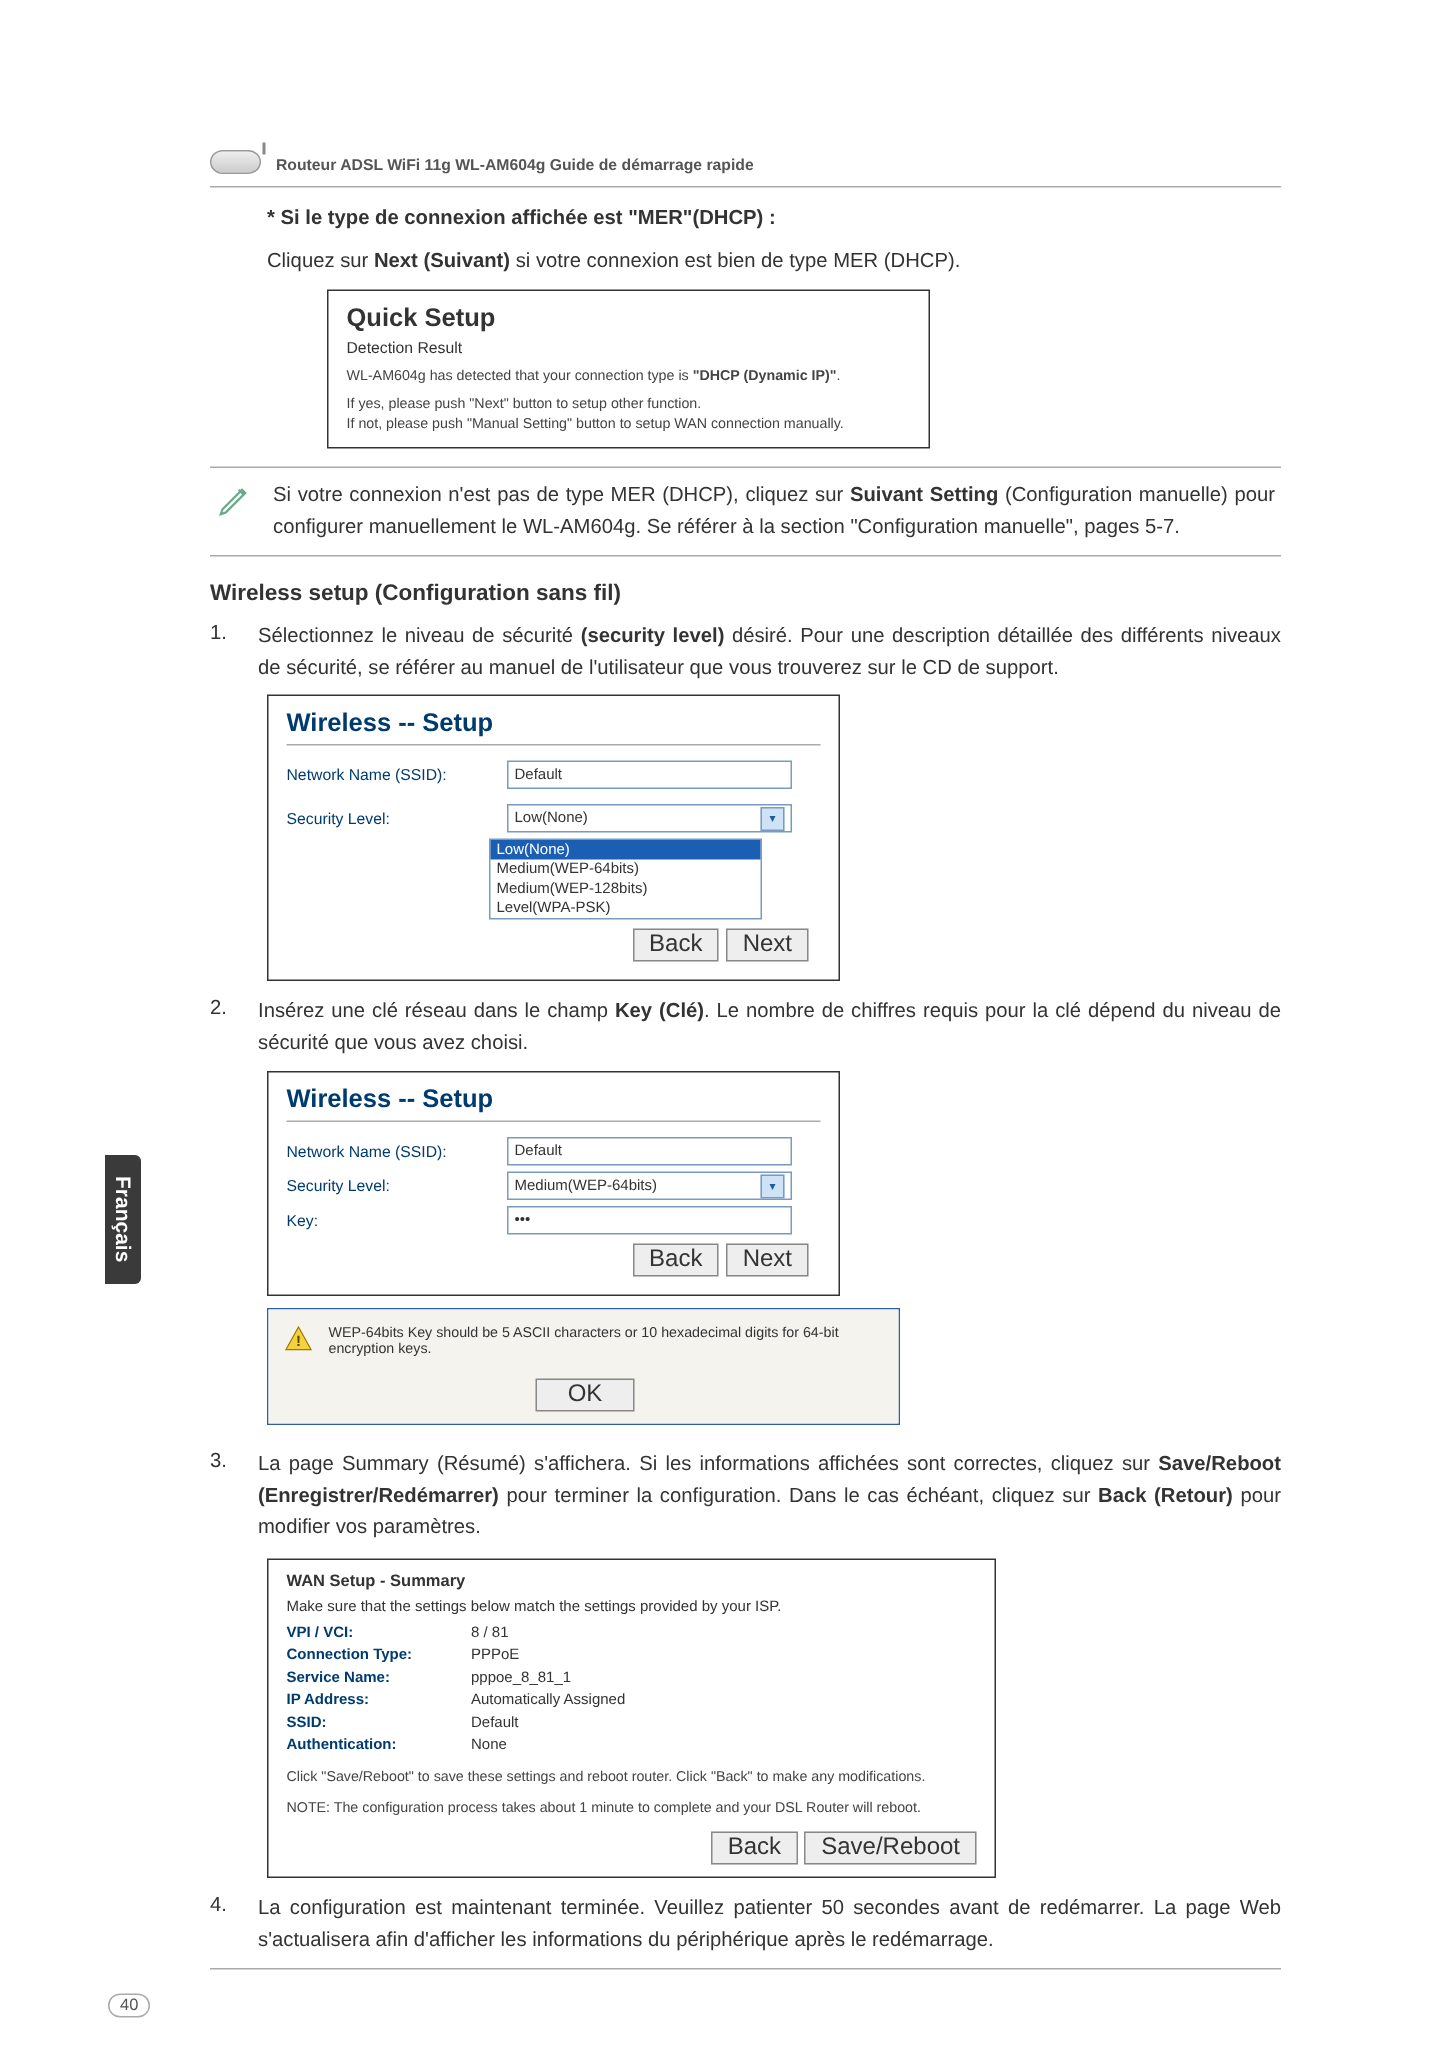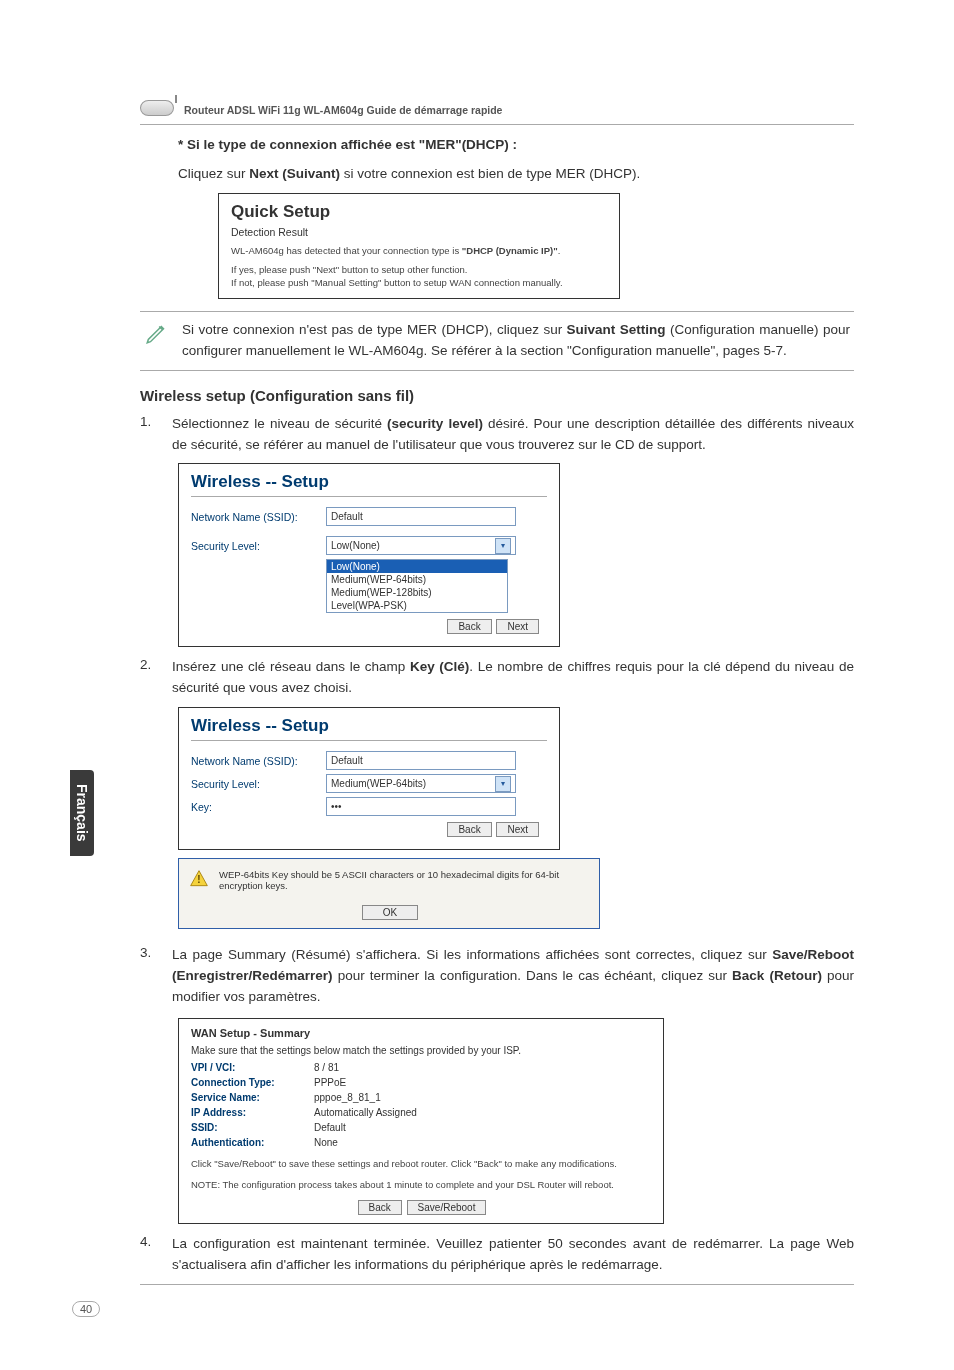--- a/index.html
+++ b/index.html
@@ -109,41 +109,41 @@
     background: #fff;
     font-size: 10px;
     color: #333;
     margin: 8px 0 8px 38px;
   }
   .screenshot .pad { padding: 8px 12px; }
   .qs-title { font-weight: bold; font-size: 17px; margin-bottom:4px;}
   .qs-sub { font-size: 10.5px; margin-bottom:6px;}
   .qs-small { font-size: 9.5px; color:#444; line-height:1.4;}
   .qs-bold { font-weight: bold;}
-  .wsetup-row { display:flex; align-items:center; margin:4px 0;}
+  .wsetup-row { display:flex; align-items:center; margin:4px 0;gap:12px;}
   .wsetup-label { width: 135px; font-size: 10.5px; color:#003b6f;}
   .wsetup-input {
     border:1px solid #7a9ac0; height:17px; font-size:10px; padding:0 4px;
     width: 180px; display:flex; align-items:center; justify-content:space-between;
     background:#fff;
   }
   .dropdown-arrow {
     width:14px; height:14px; background:#cfe3f7; border:1px solid #7a9ac0;
     display:flex; align-items:center; justify-content:center; font-size:8px; color:#245a9c;
     margin-left:4px;
   }
   .dropdown-list {
     border:1px solid #7a9ac0; width:180px; margin-left:135px; font-size:10px;
   }
   .dropdown-list div { padding:1px 4px;}
   .dropdown-list .sel { background:#1a5fb4; color:#fff;}
   .btnrow { text-align:right; margin:6px 8px 4px 0;}
   .winbtn {
     display:inline-block; border:1px solid #888; background:#eee;
-    font-size:10px; padding:1px 10px; margin-left:2px;
+    font-size:16px; padding:1px 10px; margin-left:2px;
   }
   .ie-dialog {
     margin: 6px 0 0 38px;
     border: 1px solid #2f5ea8;
     width: 420px;
     font-size: 10px;
   }
   .ie-title {
     background: linear-gradient(#3a78d6,#1f4fa0);
     color:#fff; font-size:10.5px; font-weight:bold;
@@ -165,21 +165,21 @@
   .ie-ok { align-self:center; margin-top:4px;}
   .summary-box {
     border:1px solid #333; width: 460px; margin: 10px 0 10px 38px;
     font-size:10px; padding:8px 12px;
   }
   .summary-title { font-weight:bold; font-size:11px; margin-bottom:6px;}
   .summary-table { border-collapse:collapse; margin:4px 0;}
   .summary-table td { font-size:10px; padding:2px 8px 2px 0;}
   .summary-table td:first-child { font-weight:bold; color:#003b6f; width:115px;}
   .summary-note { font-size:9.5px; color:#444; margin-top:8px; line-height:1.35;}
-  .summary-btns { text-align:center; margin-top:8px;}
+  .summary-btns { text-align:right; margin-top:8px;}
   .page-num {
     position: absolute;
     left: 72px;
     bottom: 18px;
     font-size: 11px;
     color:#555;
     border: 1px solid #aaa;
     border-radius: 10px;
     padding: 1px 7px;
   }

